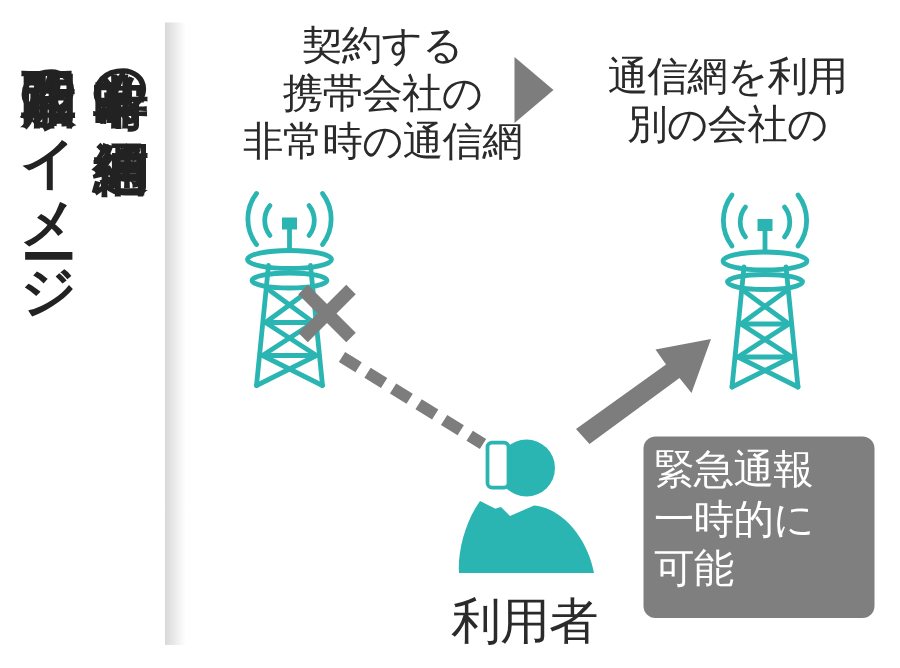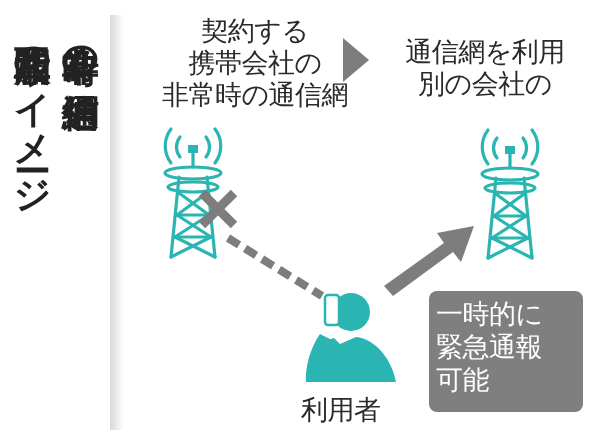--- a/index.html
+++ b/index.html
@@ -23,21 +23,21 @@
     }
     .caption.left { left: 150px; top: 15px; width: 210px; }
     .caption.right { left: 380px; top: 36px; width: 210px; }
     .caption .line { display: block; white-space: nowrap; }
     .tri-arrow {
       position: absolute; left: 343px; top: 38px; width: 0; height: 0;
       border-top: 22px solid transparent; border-bottom: 22px solid transparent;
       border-left: 26px solid #7d7d7d;
     }
     svg.art { position: absolute; left: 0; top: 0; }
-    .user-label { position: absolute; left: 301px; top: 392px; font-size: 27px; color: #2a2a2a; letter-spacing: -0.5px; }
+    .user-label { position: absolute; left: 301px; top: 392px; font-size: 33px; color: #2a2a2a; letter-spacing: -0.5px; }
     .note-box {
       position: absolute; left: 429px; top: 291px; width: 154px; height: 121px;
       background: #7f7f7f; border-radius: 8px; color: #ffffff;
       font-size: 27px; line-height: 33px; padding: 6px 0 0 7px; letter-spacing: -0.5px;
     }
     .note-box .line { display: block; white-space: nowrap; }
   </style>
 </head>
 <body>
 
@@ -110,16 +110,16 @@
     <circle cx="351" cy="312" r="19" fill="#2bb5b2"></circle>
     <path d="M306,382 C306,358 318,342 334,338 L340,344 L356,337 C376,339 392,360 396,382 Z" fill="#2bb5b2"></path>
     <path d="M306,382 C305,368 310,348 320,334 L332,340 C324,352 318,366 318,382 Z" fill="#2bb5b2"></path>
     <rect x="325" y="295" width="14" height="30" rx="3" fill="#ffffff" stroke="#2bb5b2" stroke-width="2.5"></rect>
   </g>
 </svg>
 
 <div class="user-label">利用者</div>
 
 <div class="note-box">
+  <span class="line">緊急通報</span>
   <span class="line">一時的に</span>
-  <span class="line">緊急通報</span>
   <span class="line">可能</span>
 </div>
 
 </body></html>

